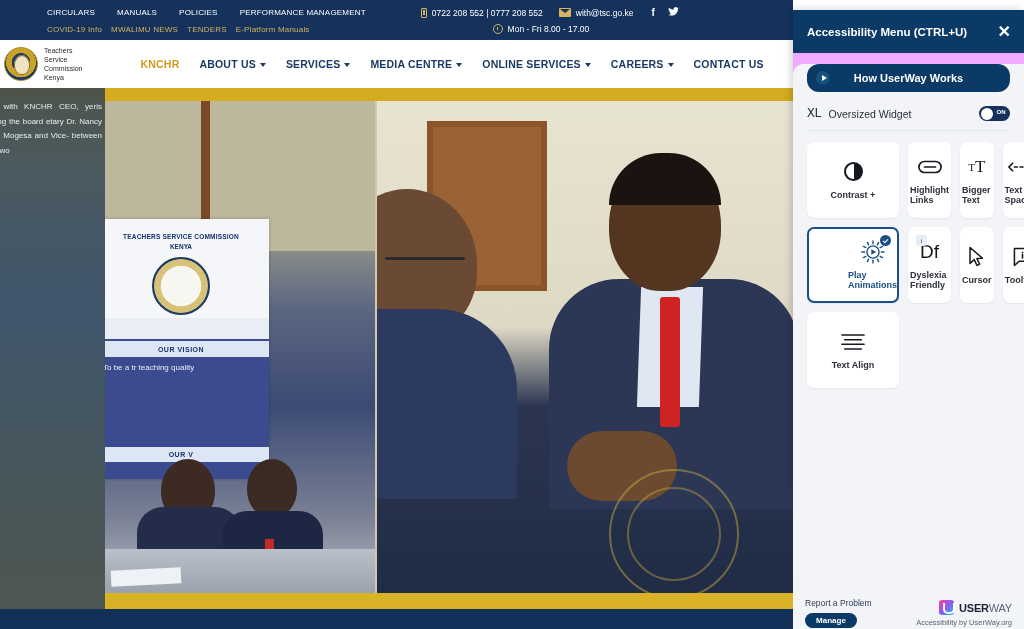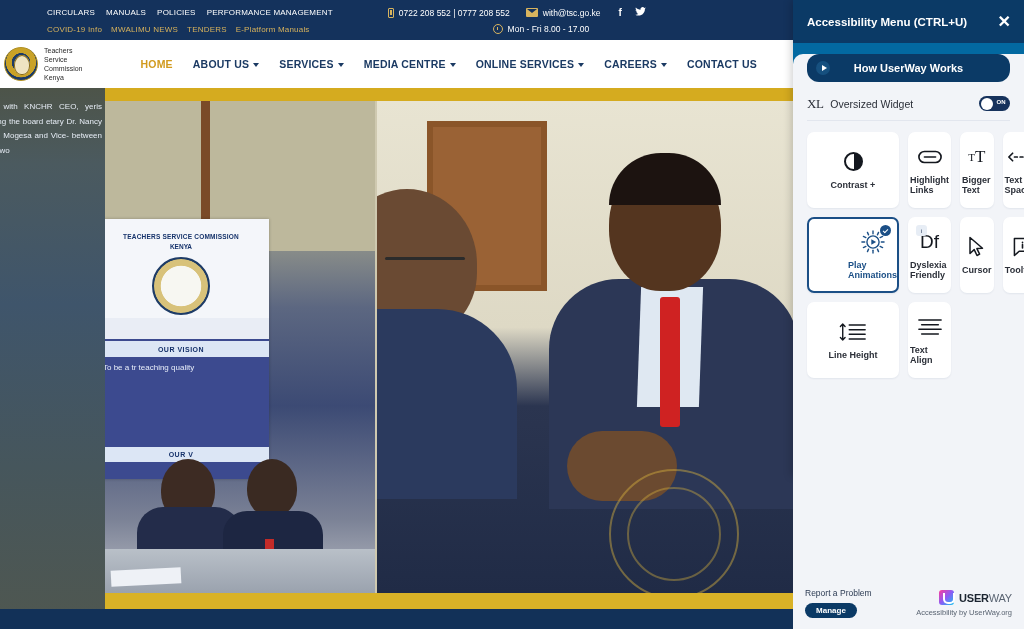--- a/index.html
+++ b/index.html
@@ -27,21 +27,21 @@
     color: #fff;
   }
   .topbar-row1 {
     position: absolute; left: 0; top: 7px; width: 100%;
     display: flex; align-items: center;
   }
   .topbar-row2 {
     position: absolute; left: 0; top: 24px; width: 100%;
     display: flex; align-items: center;
   }
-  .tb-links { display: flex; gap: 11px; margin-left: 47px; }
+  .tb-links { display: flex; gap: 22px; margin-left: 47px; }
   .tb-links a {
     color: #ffffff; font-size: 8px; letter-spacing: .2px;
     text-decoration: none; white-space: nowrap; font-weight: 400;
   }
   .tb-links2 { display: flex; gap: 9px; margin-left: 47px; }
   .tb-links2 a {
     color: #d7b25c; font-size: 8px; letter-spacing: .2px;
     text-decoration: none; white-space: nowrap;
   }
   .tb-contact {
@@ -278,22 +278,22 @@
   }
   
   .caption {
     position:absolute; left:-16px; top:12px; width:118px;
     font-size:8px; line-height:14.5px; color:#e6ecf5;
     text-align: justify; z-index: 8;
   }
 
   
   #panel {
-    position:absolute; right:0; top:0; width:231px; height:476px;
-    background:#0369a1; z-index: 50;
+    position:absolute; right:0; top:10px; width:231px; height:476px;
+    background:#f0abfc; z-index: 50;
     box-shadow: -2px 0 8px rgba(0,0,0,.18);
   }
   .panel-head {
     height:43px; background:#0b3a66; display:flex; align-items:center;
     padding: 0 10px 0 14px;
   }
   .panel-title {
     color:#fff; font-size:11.5px; font-weight:700; flex:1;
   }
   .panel-close {
@@ -321,21 +321,21 @@
     margin-left:2px;
   }
   .uw-btn span.lbl { color:#fff; font-size:11px; font-weight:700; }
 
   .oversize-row {
     display:flex; align-items:center; height:34px; margin-top:5px;
     border-bottom:1px solid #e2e6ee;
   }
   .xl-glyph {
     font-size:13px; color:#2b2f38; font-weight:400; letter-spacing:-.5px;
-    margin-right:7px; font-family:Liberation Serif, serif;
+    margin-right:7px; font-family:Liberation Mono, monospace;
   }
   .oversize-label { font-size:10.5px; color:#2b2f38; flex:1; }
   .toggle {
     width:31px; height:15px; border-radius:9px; background:#16325c;
     position:relative; cursor:pointer; flex:0 0 auto;
   }
   .toggle .knob {
     position:absolute; left:1.5px; top:1.5px; width:12px; height:12px;
     border-radius:50%; background:#fff;
   }
@@ -464,21 +464,21 @@
         <div class="logo-emblem"></div>
         <div class="brand-text">
           <div>Teachers</div>
           <div>Service</div>
           <div>Commission</div>
           <div>Kenya</div>
         </div>
       </div>
       <div class="nav-links">
         <div class="nav-item active">
-          <span>HOME</span>
+          <span>KNCHR</span>
         </div>
         <div class="nav-item">
           <span>ABOUT US</span>
           <i class="caret"></i>
         </div>
         <div class="nav-item">
           <span>SERVICES</span>
           <i class="caret"></i>
         </div>
         <div class="nav-item">
@@ -653,34 +653,20 @@
           <span class="ticon">
             <svg width="19" height="20" viewBox="0 0 20 21">
                 <path d="M1.5 1.5 H18.5 V15 H6.5 L1.5 19.5 Z" fill="none" stroke="#14181f" stroke-width="1.6" stroke-linejoin="round"></path>
                 <line x1="10" y1="5.5" x2="10" y2="6" stroke="#14181f" stroke-width="1.7" stroke-linecap="round"></line>
                 <line x1="10" y1="8" x2="10" y2="11.5" stroke="#14181f" stroke-width="1.7" stroke-linecap="round"></line>
               </svg>
           </span>
           <span class="tlabel">Tooltips</span>
         </div>
 
-        <div class="tile">
-          <span class="ticon">
-            <svg width="28" height="20" viewBox="0 0 30 21">
-              <path d="M4 2 L4 19 M1.5 4.5 L4 2 L6.5 4.5 M1.5 16.5 L4 19 L6.5 16.5" fill="none" stroke="#14181f" stroke-width="1.5" stroke-linecap="round" stroke-linejoin="round"></path>
-              <g stroke="#14181f" stroke-width="1.6" stroke-linecap="round">
-                <line x1="11" y1="3" x2="28" y2="3"></line>
-                  <line x1="11" y1="8" x2="28" y2="8"></line>
-                <line x1="11" y1="13" x2="28" y2="13"></line>
-                  <line x1="11" y1="18" x2="28" y2="18"></line>
-              </g>
-            </svg>
-          </span>
-          <span class="tlabel">Line Height</span>
-        </div>
 
         <div class="tile">
           <span class="ticon">
             <svg width="24" height="18" viewBox="0 0 26 19">
               <g stroke="#14181f" stroke-width="1.7" stroke-linecap="round">
                 <line x1="1" y1="2" x2="25" y2="2"></line>
                   <line x1="4" y1="7" x2="22" y2="7"></line>
                 <line x1="1" y1="12" x2="25" y2="12"></line>
                   <line x1="4" y1="17" x2="22" y2="17"></line>
               </g>

